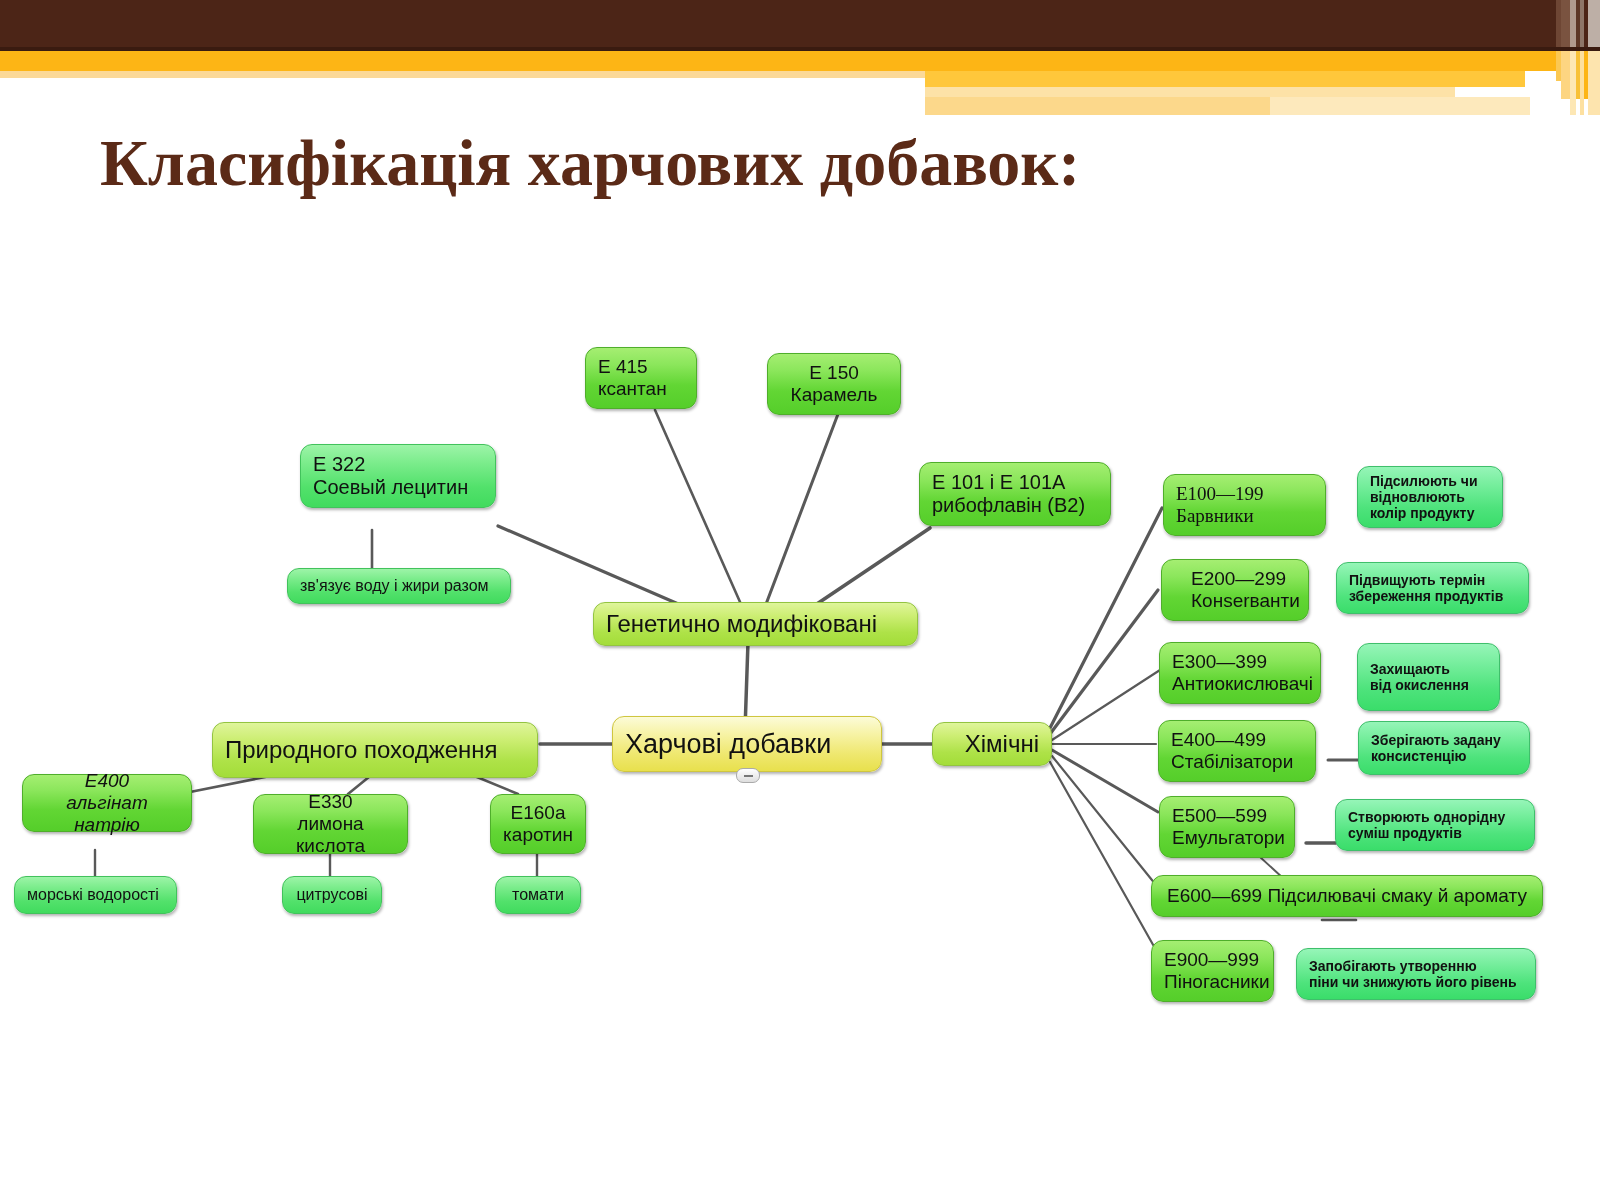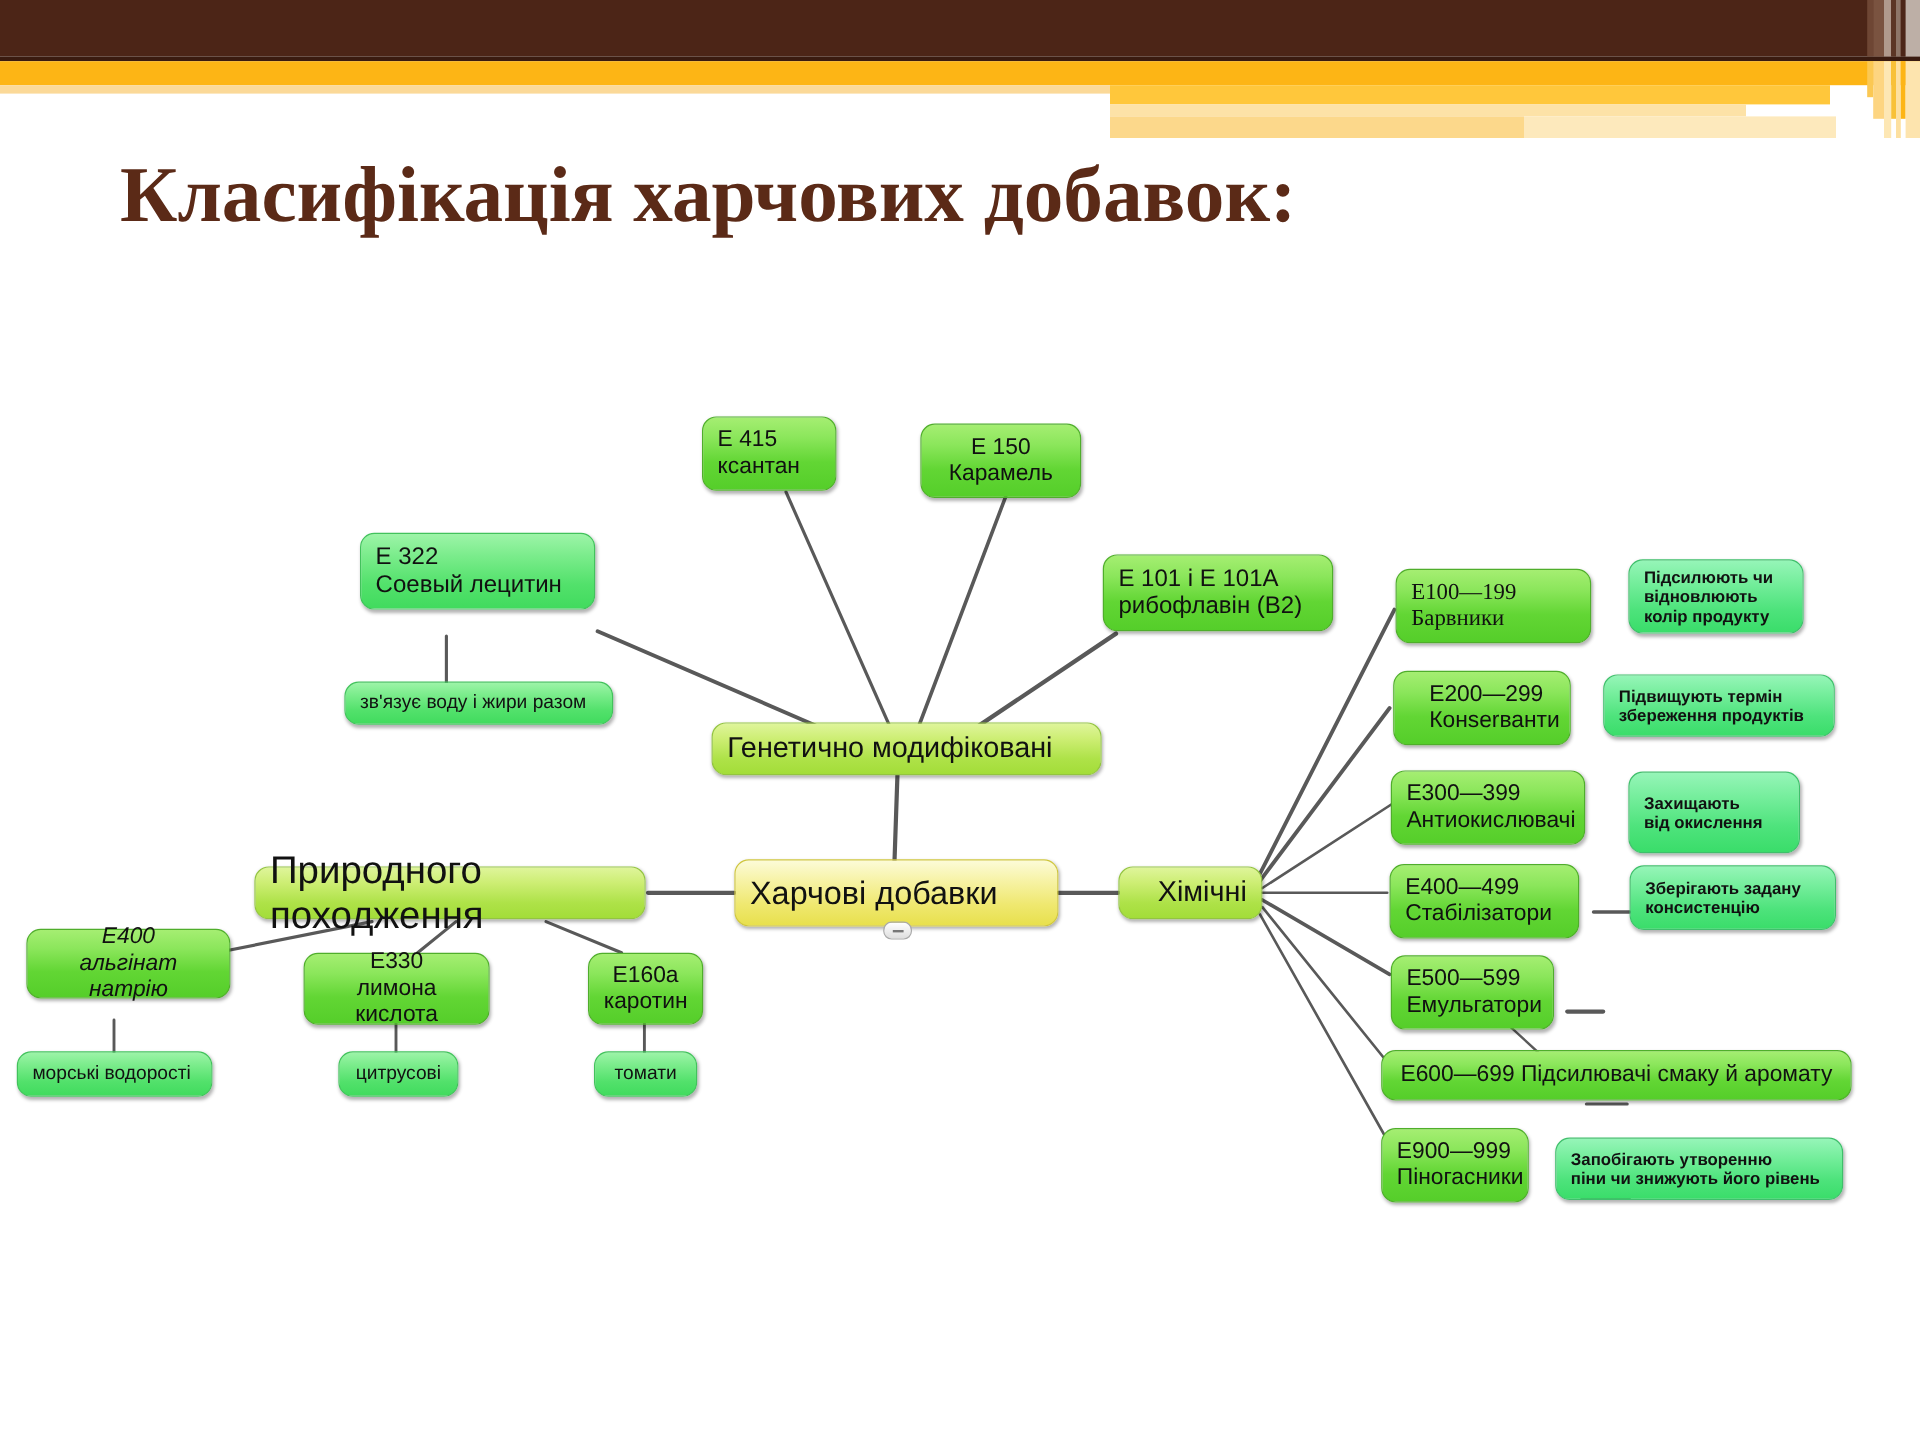--- a/index.html
+++ b/index.html
@@ -182,21 +182,21 @@
 
   <div class="node g-spring" style="left:287px;top:318px;width:224px;height:36px;font-size:16px;">
     <span class="txt">зв'язує воду і жири разом</span>
   </div>
 
   <div class="node g-green" style="left:919px;top:212px;width:192px;height:64px;font-size:20px;">
     <span class="txt">E 101 і E 101A
 рибофлавін (B2)</span>
   </div>
 
-  <div class="node g-yellowgreen" style="left:212px;top:472px;width:326px;height:44px;font-size:32px;">
+  <div class="node g-yellowgreen" style="left:212px;top:472px;width:326px;height:56px;font-size:24px;">
     <span class="txt">Природного походження</span>
   </div>
 
   <div class="node g-green" style="left:22px;top:524px;width:170px;height:58px;font-size:19px;text-align:center;">
     <span class="txt" style="text-align:center;font-style:italic;">E400
 альгінат натрію</span>
   </div>
 
   <div class="node g-green" style="left:253px;top:544px;width:155px;height:60px;font-size:19px;text-align:center;">
     <span class="txt" style="text-align:center;">E330
@@ -258,20 +258,24 @@
   </div>
   <div class="node g-mint" style="left:1358px;top:471px;width:172px;height:54px;font-size:14px;font-weight:bold;">
     <span class="txt">Зберігають задану
 консистенцію</span>
   </div>
 
   <div class="node g-green" style="left:1159px;top:546px;width:136px;height:62px;font-size:19px;">
     <span class="txt">E500—599
 Емульгатори</span>
   </div>
+  <div class="node g-mint" style="left:1335px;top:549px;width:200px;height:52px;font-size:14px;font-weight:bold;">
+    <span class="txt">Створюють однорідну
+суміш продуктів</span>
+  </div>
 
   <div class="node g-green" style="left:1151px;top:625px;width:392px;height:42px;font-size:19px;text-align:center;">
     <span class="txt" style="text-align:center;">E600—699 Підсилювачі смаку й аромату</span>
   </div>
 
   <div class="node g-green" style="left:1151px;top:690px;width:123px;height:62px;font-size:19px;">
     <span class="txt">E900—999
 Піногасники</span>
   </div>
   <div class="node g-mint" style="left:1296px;top:698px;width:240px;height:52px;font-size:14px;font-weight:bold;">

